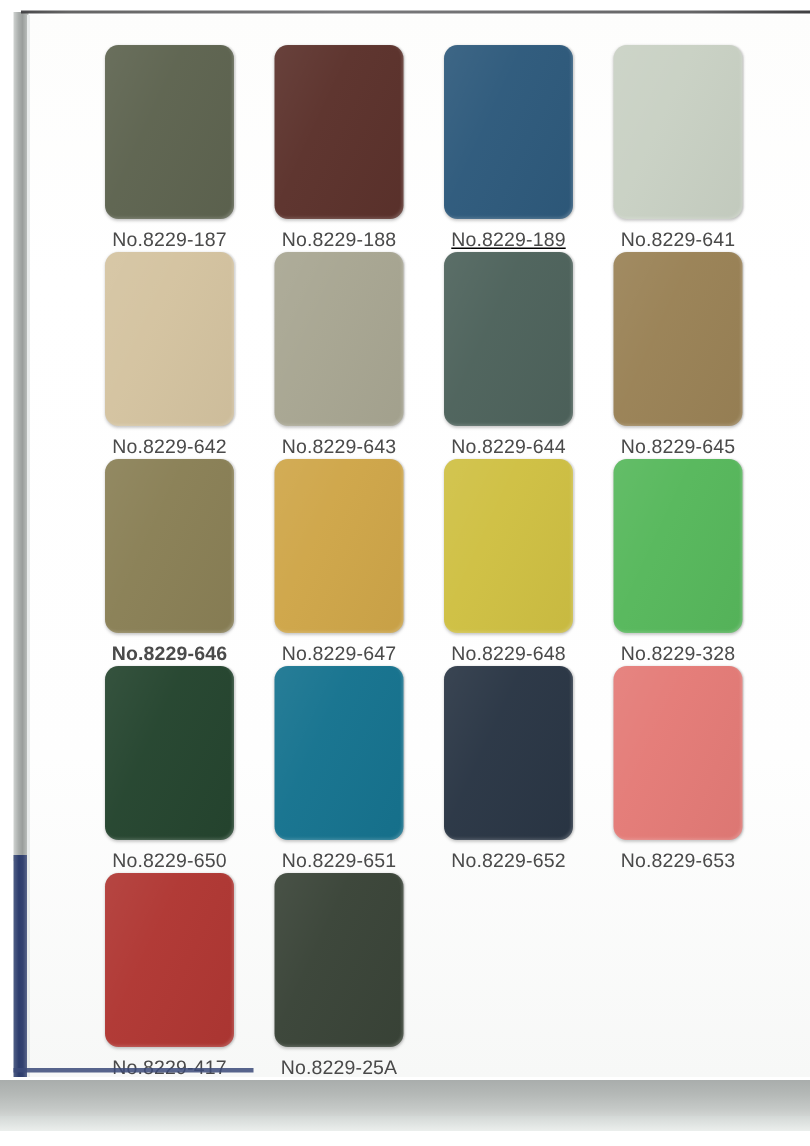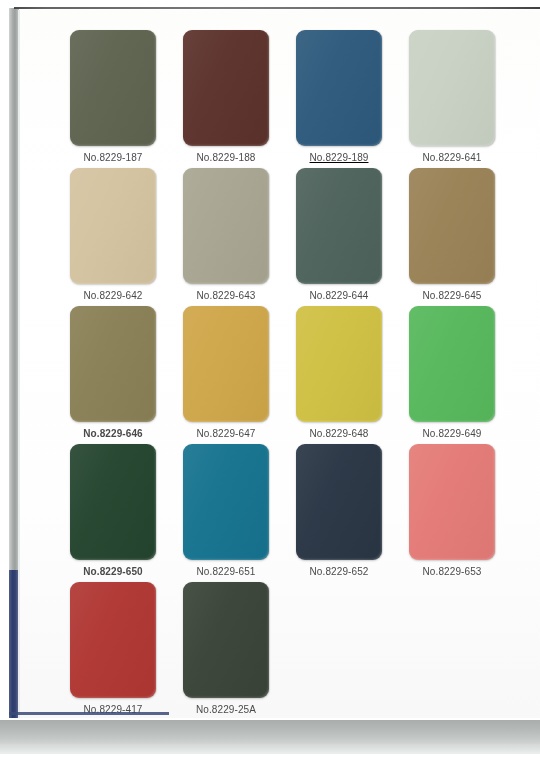--- a/index.html
+++ b/index.html
@@ -140,21 +140,21 @@
     position: absolute;
     inset: 0;
     border-radius: 9px;
     background: linear-gradient(115deg, rgba(255,255,255,.075) 0%, rgba(255,255,255,.02) 38%, rgba(0,0,0,.035) 100%);
     pointer-events: none;
   }
   .caption {
     margin-top: 6px;
     text-align: center;
     font-family: "Liberation Sans", sans-serif;
-    font-size: 10px;
+    font-size: 13px;
     letter-spacing: .1px;
     color: #4a4a4a;
     white-space: nowrap;
   }
 </style>
 </head>
 <body>
 
 <div id="scan">
 
@@ -233,25 +233,25 @@
         <div class="cell" style="left: 271px;">
           <div class="chip" title="No.8229-648" style="background: rgb(207, 192, 67);">
             <div class="chip-sheen"></div>
           </div>
           <div class="caption">No.8229-648</div>
         </div>
         <div class="cell" style="left: 384px;">
           <div class="chip" title="No.8229-649" style="background: rgb(87, 184, 92);">
             <div class="chip-sheen"></div>
           </div>
-          <div class="caption">No.8229-649</div>
+          <div class="caption">No.8229-328</div>
         </div>
       </div>
       <div class="row" style="top: 434px;">
-        <div class="cell" style="left: 45px; font-weight: bold;">
+        <div class="cell" style="left: 45px;">
           <div class="chip" title="No.8229-650" style="background: rgb(37, 69, 47);">
             <div class="chip-sheen"></div>
           </div>
           <div class="caption">No.8229-650</div>
         </div>
         <div class="cell" style="left: 158px;">
           <div class="chip" title="No.8229-651" style="background: rgb(22, 115, 143);">
             <div class="chip-sheen"></div>
           </div>
           <div class="caption">No.8229-651</div>

